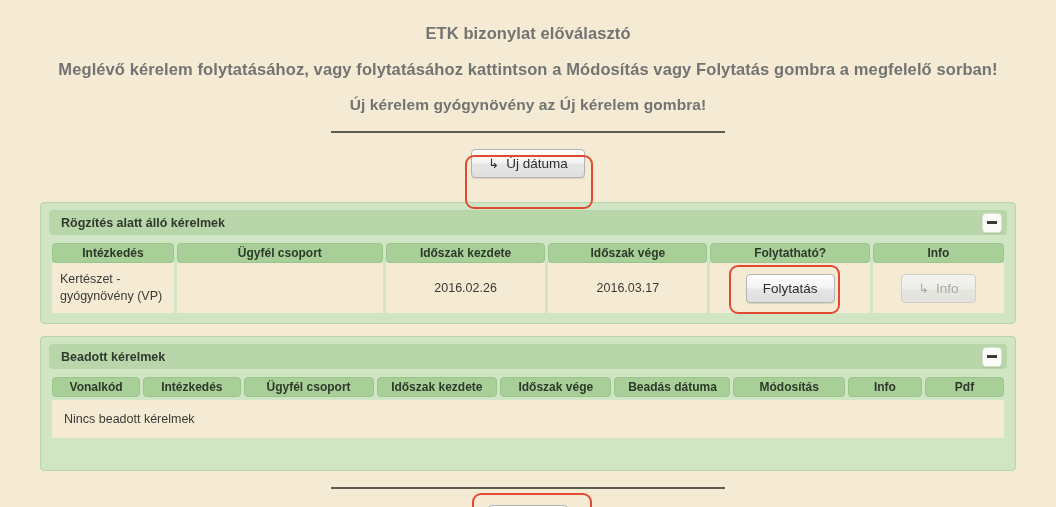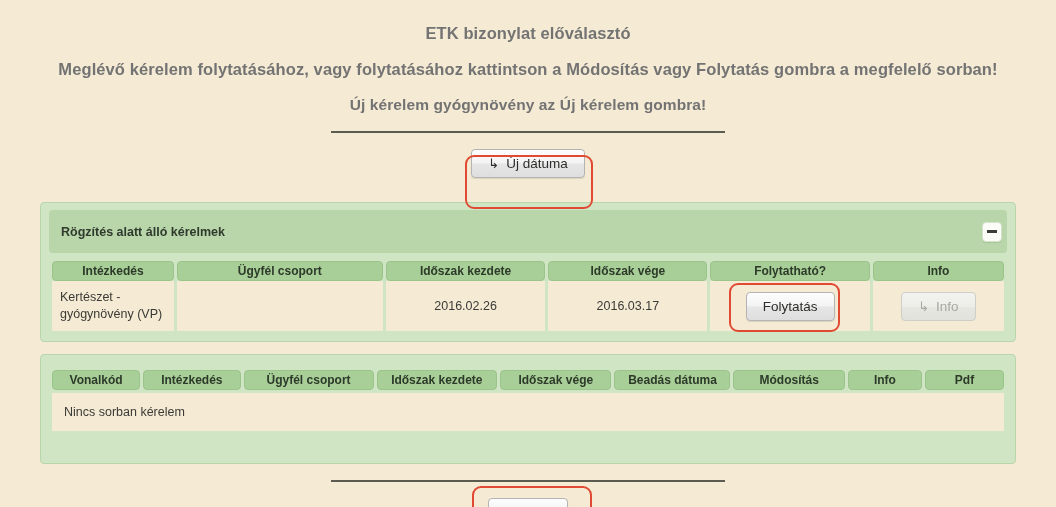--- a/index.html
+++ b/index.html
@@ -89,21 +89,21 @@
     border-radius: 4px;
     padding: 7px 8px 10px 8px;
     box-sizing: border-box;
   }
   .panel + .panel { margin-top: 12px; }
 
   .panel-head {
     position: relative;
     background: #b9d6ab;
     border-radius: 4px;
-    height: 43px;
+    height: 25px;
     display: flex;
     align-items: center;
     padding: 0 6px;
   }
   .panel-head-title {
     font-size: 12.5px;
     font-weight: bold;
     color: #2f3a2c;
     padding-left: 6px;
   }
@@ -254,20 +254,26 @@
             <span>Info</span>
           </button>
         </td>
       </tr>
     </tbody>
   </table>
 </div>
 
 <div class="panel">
 
+  <div class="panel-head">
+    <span class="panel-head-title">Beadott kérelmek</span>
+    <span class="collapse-btn">
+      <span class="minus"></span>
+    </span>
+  </div>
 
   <table class="grid">
     <colgroup>
       <col style="width:9.5%">
       <col style="width:10.5%">
       <col style="width:14.0%">
       <col style="width:13.0%">
       <col style="width:12.0%">
       <col style="width:12.5%">
       <col style="width:12.0%">
@@ -282,21 +288,21 @@
         <th>Időszak kezdete</th>
         <th>Időszak vége</th>
         <th>Beadás dátuma</th>
         <th>Módosítás</th>
         <th>Info</th>
         <th>Pdf</th>
       </tr>
     </thead>
   </table>
 
-  <div class="empty-row">Nincs sorban kérelem</div>
+  <div class="empty-row">Nincs beadott kérelmek</div>
 
   <div class="panel-tail"></div>
 </div>
 
 <div class="footer">
   <div class="divider-wrap">
     <div class="divider"></div>
   </div>
 
   <div class="menu-row">

